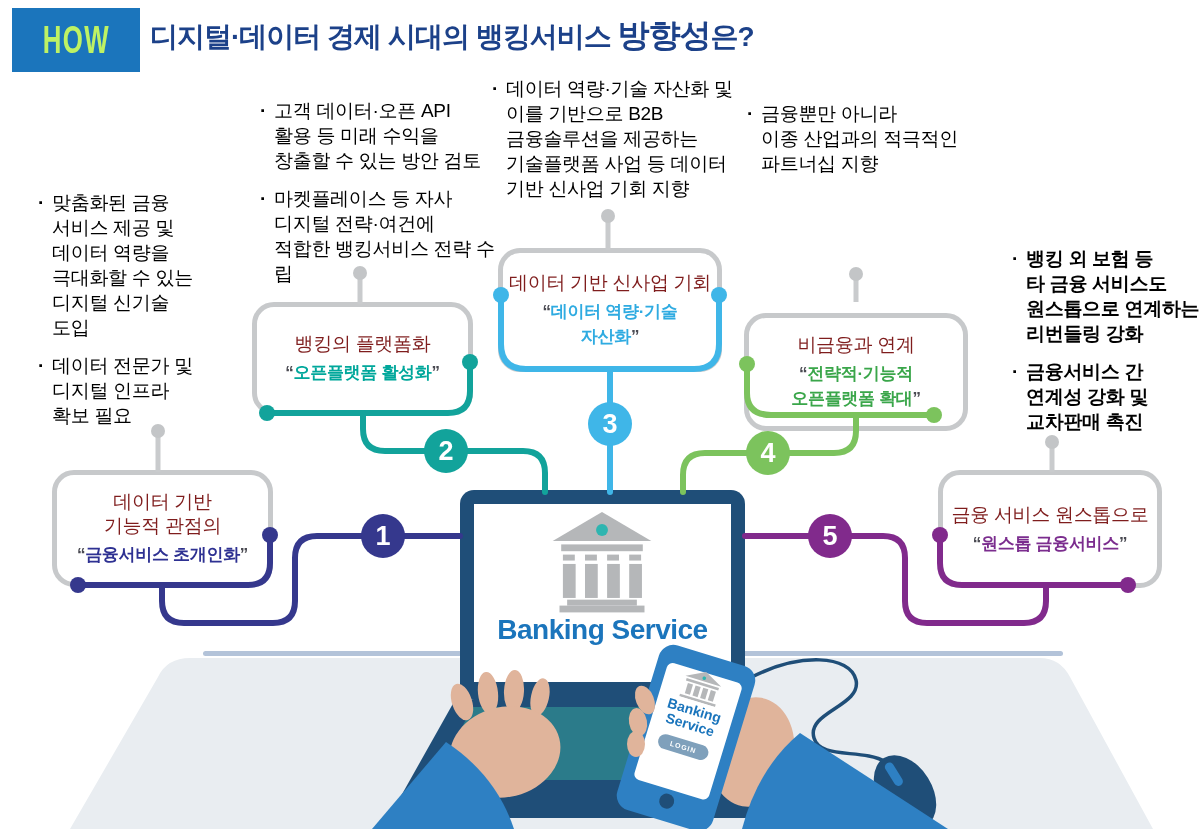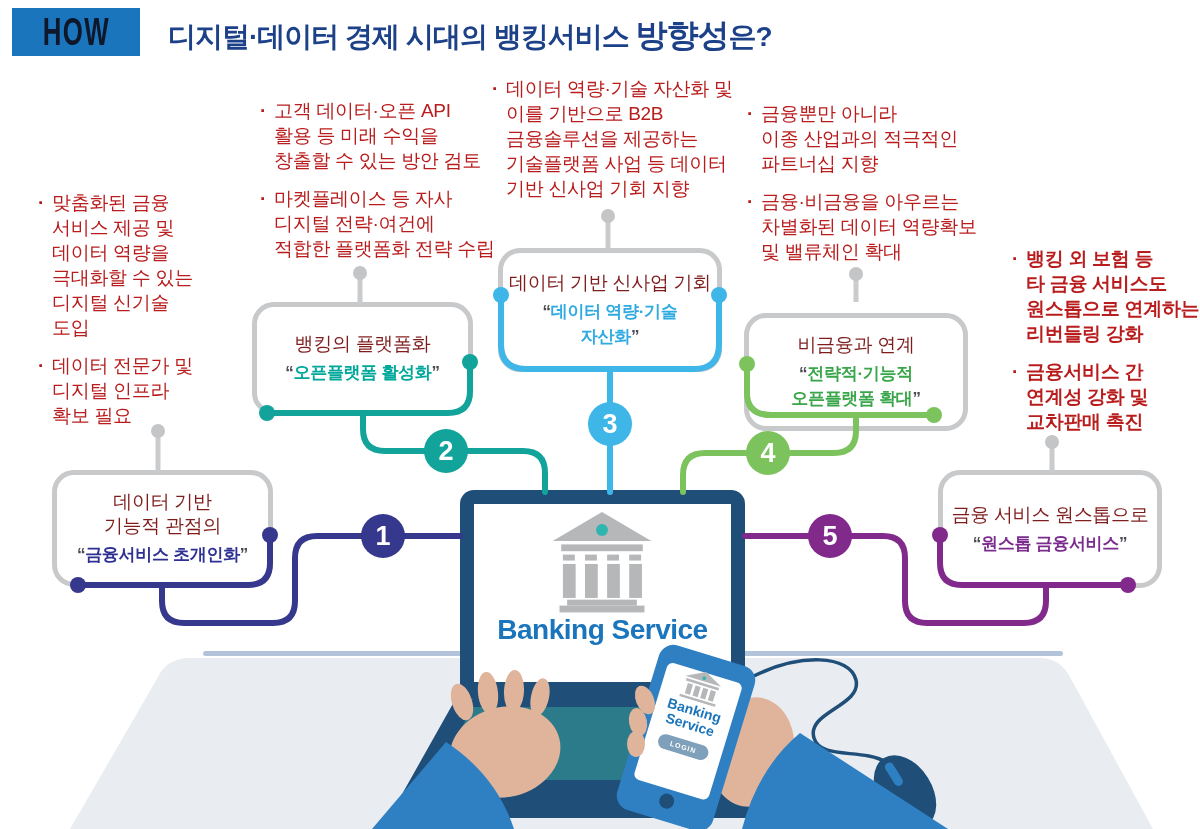--- a/index.html
+++ b/index.html
@@ -4,29 +4,29 @@
 <style>
   html,body{margin:0;padding:0;background:#fff;}
   .stage{position:relative;width:1200px;height:829px;background:#fff;overflow:hidden;
          font-family:"Liberation Sans","DejaVu Sans",sans-serif;}
   svg{display:block;}
   .scene,.lines{position:absolute;left:0;top:0;}
   .lines{z-index:5;pointer-events:none;}
   .scene{z-index:0;}
 
   
-  .badge{position:absolute;left:12px;top:8px;width:128px;height:48px;background:#1b75bc;
-         color:#0f172a;display:flex;align-items:center;justify-content:center;z-index:4;}
+  .badge{position:absolute;left:12px;top:8px;width:128px;height:64px;background:#1b75bc;
+         color:#bef264;display:flex;align-items:center;justify-content:center;z-index:4;}
   .badge span{font-size:38px;font-weight:700;letter-spacing:2px;transform:scaleX(.68);}
-  .title{position:absolute;left:168px;top:14px;z-index:4;color:#1c4189;font-size:28px;
+  .title{position:absolute;left:150px;top:14px;z-index:4;color:#1c4189;font-size:28px;
          font-weight:700;letter-spacing:-1px;white-space:nowrap;}
   .title .emph{font-size:32px;font-weight:900;}
 
   
-  .bullets{position:absolute;z-index:2;color:#b91c1c;font-size:19px;line-height:25px;
+  .bullets{position:absolute;z-index:2;color:#000000;font-size:19px;line-height:25px;
            letter-spacing:-.3px;}
   .bullet{position:relative;padding-left:14px;margin-bottom:13px;white-space:pre-line;}
   .bullet::before{content:"·";position:absolute;left:0;top:0;font-weight:700;}
 
   
   .box{position:absolute;z-index:3;box-sizing:border-box;background:#fff;
        border:5px solid #c7c9cb;border-radius:22px;display:flex;flex-direction:column;
        align-items:center;justify-content:center;text-align:center;}
   .box .btitle{color:#7f1d1d;font-size:19px;line-height:24px;white-space:pre-line;
                letter-spacing:-.3px;}
@@ -135,36 +135,33 @@
     <div class="bullet">데이터 전문가 및
 디지털 인프라
 확보 필요</div>
   </div>
   <div class="bullets" style="left:260px;top:98px;width:240px;">
     <div class="bullet">고객 데이터·오픈 API
 활용 등 미래 수익을
 창출할 수 있는 방안 검토</div>
     <div class="bullet">마켓플레이스 등 자사
 디지털 전략·여건에
-적합한 플랫폼화 전략 수립</div>
+적합한 뱅킹서비스 전략 수립</div>
   </div>
   <div class="bullets" style="left:492px;top:76px;width:245px;">
     <div class="bullet">데이터 역량·기술 자산화 및
 이를 기반으로 B2B
 금융솔루션을 제공하는
 기술플랫폼 사업 등 데이터
 기반 신사업 기회 지향</div>
   </div>
   <div class="bullets" style="left:747px;top:101px;width:245px;">
     <div class="bullet">금융뿐만 아니라
 이종 산업과의 적극적인
 파트너십 지향</div>
-    <div class="bullet">금융·비금융을 아우르는
-차별화된 데이터 역량확보
-및 밸류체인 확대</div>
   </div>
   <div class="bullets" style="left:1012px;top:246px;width:215px;font-weight:bold;">
     <div class="bullet">뱅킹 외 보험 등
 타 금융 서비스도
 원스톱으로 연계하는
 리번들링 강화</div>
     <div class="bullet">금융서비스 간
 연계성 강화 및
 교차판매 촉진</div>
   </div>

